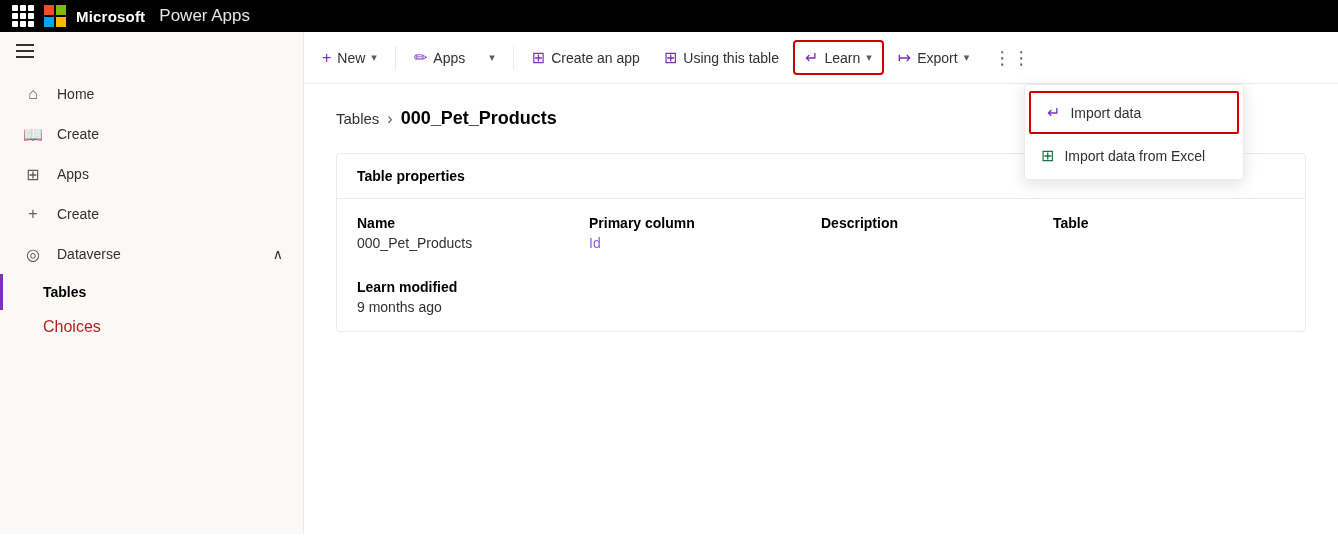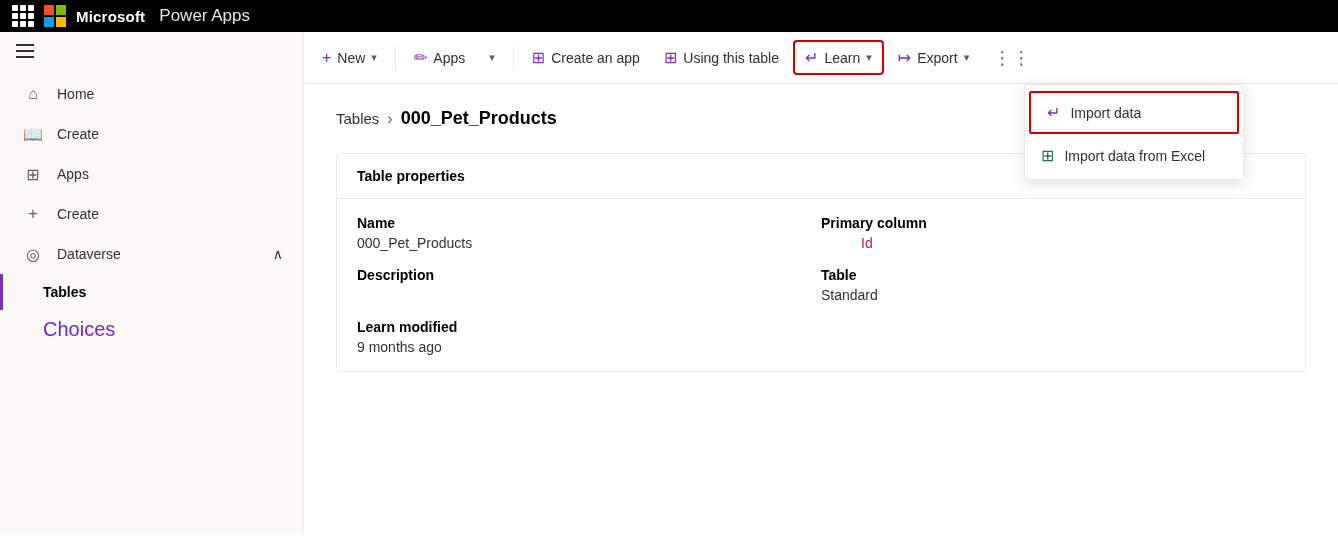--- a/index.html
+++ b/index.html
@@ -120,22 +120,22 @@
       font-size: 14px;
       color: #323130;
       border-left: 3px solid transparent;
     }
     .nav-subitem.active {
       font-weight: 700;
       color: #000;
       border-left: 3px solid #7b2fbe;
     }
     .nav-subitem-choices {
-      color: #6d28d9;
-      font-size: 20px;
+      color: #b91c1c;
+      font-size: 16px;
       padding-top: 8px;
     }
 
     
     .main {
       flex: 1;
       display: flex;
       flex-direction: column;
       overflow: hidden;
       position: relative;
@@ -216,37 +216,36 @@
     }
     .table-props-header {
       padding: 14px 20px;
       font-size: 14px;
       font-weight: 600;
       color: #000;
       border-bottom: 1px solid #edebe9;
     }
     .table-props-grid {
       display: grid;
-      grid-template-columns: 1fr 1fr;
+      grid-template-columns: 1fr 1fr 1fr 1fr;
       padding: 16px 20px;
-      gap: 16px 0;
+      gap: 28px 0;
     }
     .prop-label {
       font-size: 14px;
       font-weight: 600;
       color: #000;
       margin-bottom: 4px;
     }
     .prop-value {
       font-size: 14px;
       color: #323130;
     }
     .prop-value.link-style {
-      color: #be185d;
-      margin-left: 40px;
+      color: #8b5cf6;
     }
     .dropdown-menu {
       position: absolute;
       top: 52px;
       background: #fff;
       border: 1px solid #edebe9;
       box-shadow: 0 4px 16px rgba(0,0,0,0.12);
       border-radius: 4px;
       z-index: 10;
       min-width: 220px;
@@ -411,21 +410,20 @@
           </div>
           <div>
             <div class="prop-label">Primary column</div>
             <div class="prop-value link-style">Id</div>
           </div>
           <div>
             <div class="prop-label">Description</div>
           </div>
           <div>
             <div class="prop-label">Table</div>
-            <div class="prop-value">Standard</div>
           </div>
           <div>
             <div class="prop-label">Learn modified</div>
             <div class="prop-value">9 months ago</div>
           </div>
         </div>
       </div>
     </div>
   </div>
 </div>

